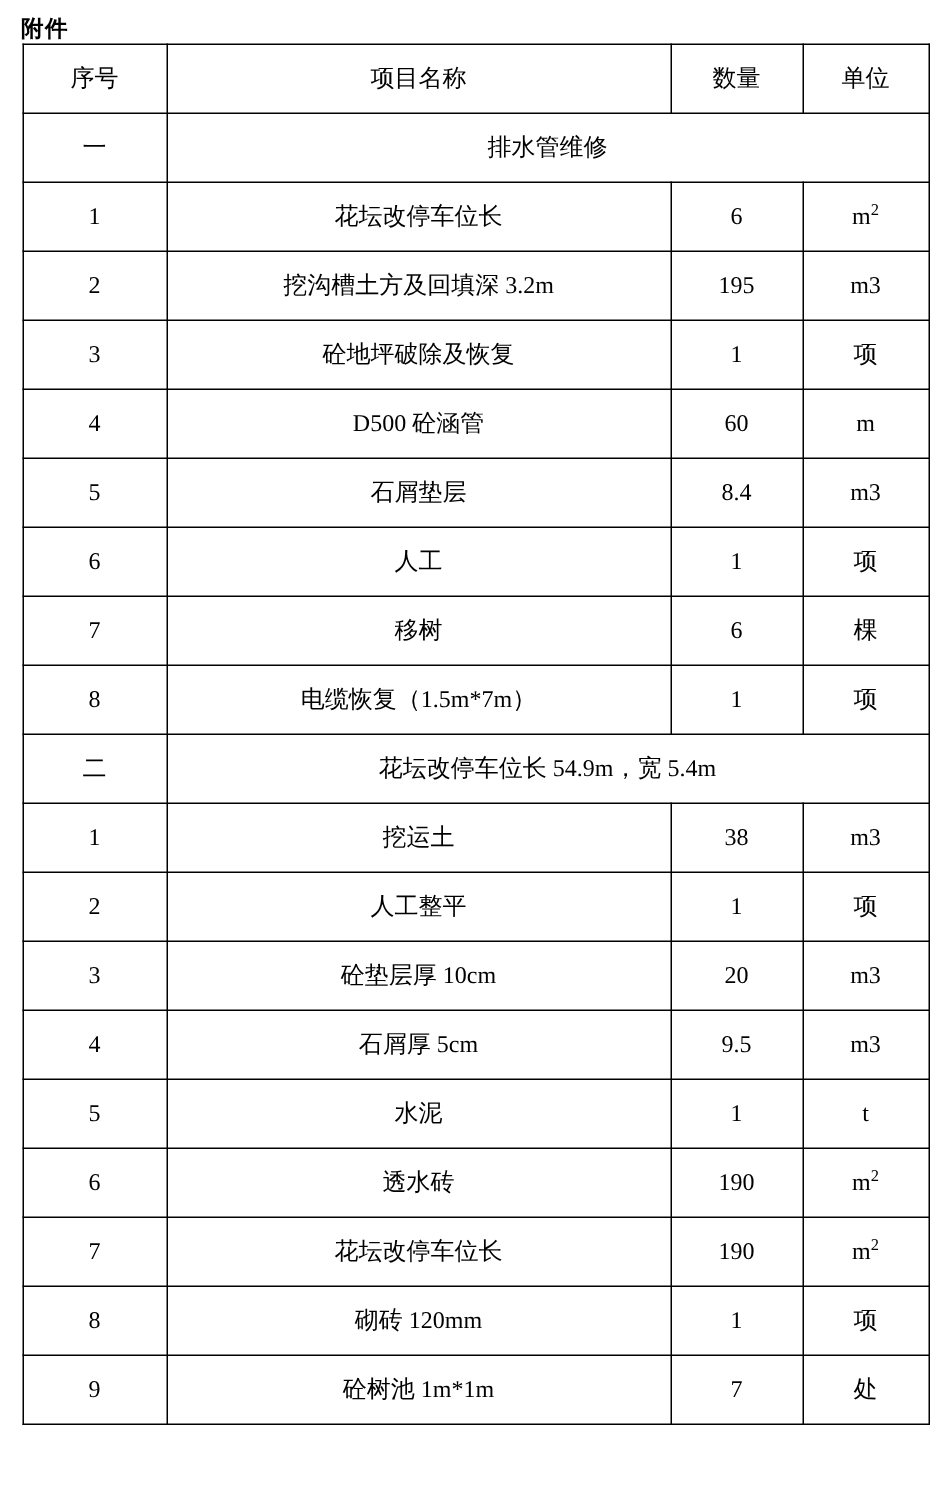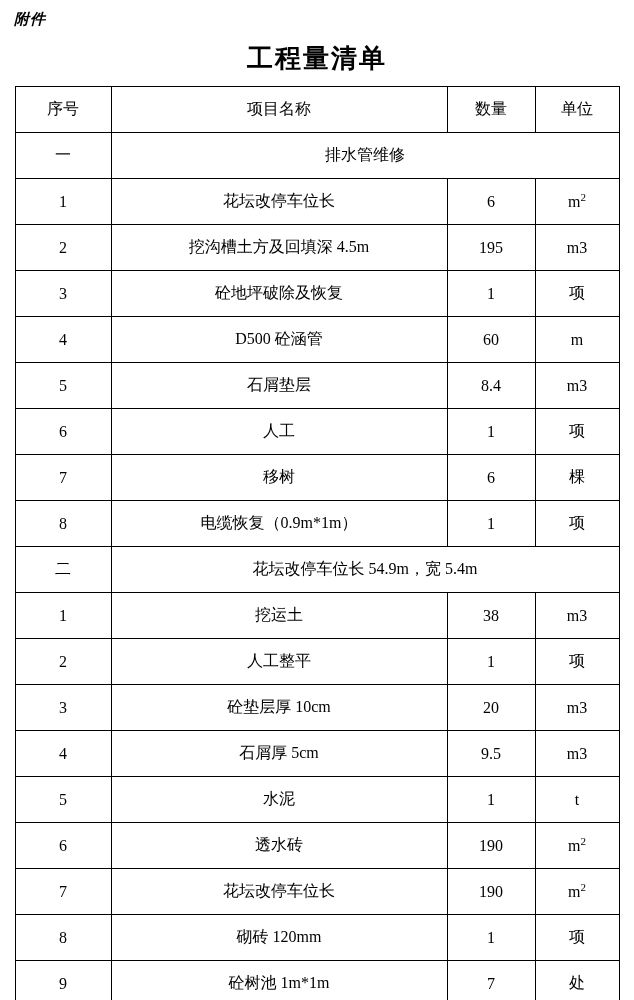--- a/index.html
+++ b/index.html
@@ -18,21 +18,20 @@
     box-sizing: border-box;
     padding: 6px 0 0 0;
     position: relative;
   }
   .attach-label {
     font-family: "Liberation Sans", "DejaVu Sans", sans-serif;
     font-size: 15px;
     font-weight: bold;
     margin: 4px 0 0 14px;
     letter-spacing: 1px;
-    font-style: italic;
   }
   .doc-title {
     text-align: center;
     font-family: "Liberation Serif", "DejaVu Serif", serif;
     font-size: 26px;
     font-weight: bold;
     letter-spacing: 2px;
     margin: 12px 0 10px 0;
   }
   table.boq {
@@ -67,21 +66,20 @@
     font-size: 11px;
   }
 </style>
 </head>
 <body>
 
 <div class="page">
 
   <div class="attach-label">附件</div>
 
-  <div class="doc-title">工程量清单</div>
 
   <table class="boq">
     <colgroup>
       <col class="c-seq">
       <col class="c-name">
       <col class="c-qty">
       <col class="c-unit">
     </colgroup>
     <thead>
       <tr class="header-row">
@@ -97,21 +95,21 @@
           <td colspan="3">排水管维修</td>
         </tr>
         <tr class="item-row">
           <td>1</td>
           <td>花坛改停车位长</td>
           <td>6</td>
           <td>m<span class="sup">2</span></td>
         </tr>
         <tr class="item-row">
           <td>2</td>
-          <td>挖沟槽土方及回填深 4.5m</td>
+          <td>挖沟槽土方及回填深 3.2m</td>
           <td>195</td>
           <td>m3</td>
         </tr>
         <tr class="item-row">
           <td>3</td>
           <td>砼地坪破除及恢复</td>
           <td>1</td>
           <td>项</td>
         </tr>
         <tr class="item-row">
@@ -133,21 +131,21 @@
           <td>项</td>
         </tr>
         <tr class="item-row">
           <td>7</td>
           <td>移树</td>
           <td>6</td>
           <td>棵</td>
         </tr>
         <tr class="item-row">
           <td>8</td>
-          <td>电缆恢复（0.9m*1m）</td>
+          <td>电缆恢复（1.5m*7m）</td>
           <td>1</td>
           <td>项</td>
         </tr>
         <tr class="section-row">
           <td>二</td>
           <td colspan="3">花坛改停车位长 54.9m，宽 5.4m</td>
         </tr>
         <tr class="item-row">
           <td>1</td>
           <td>挖运土</td>

